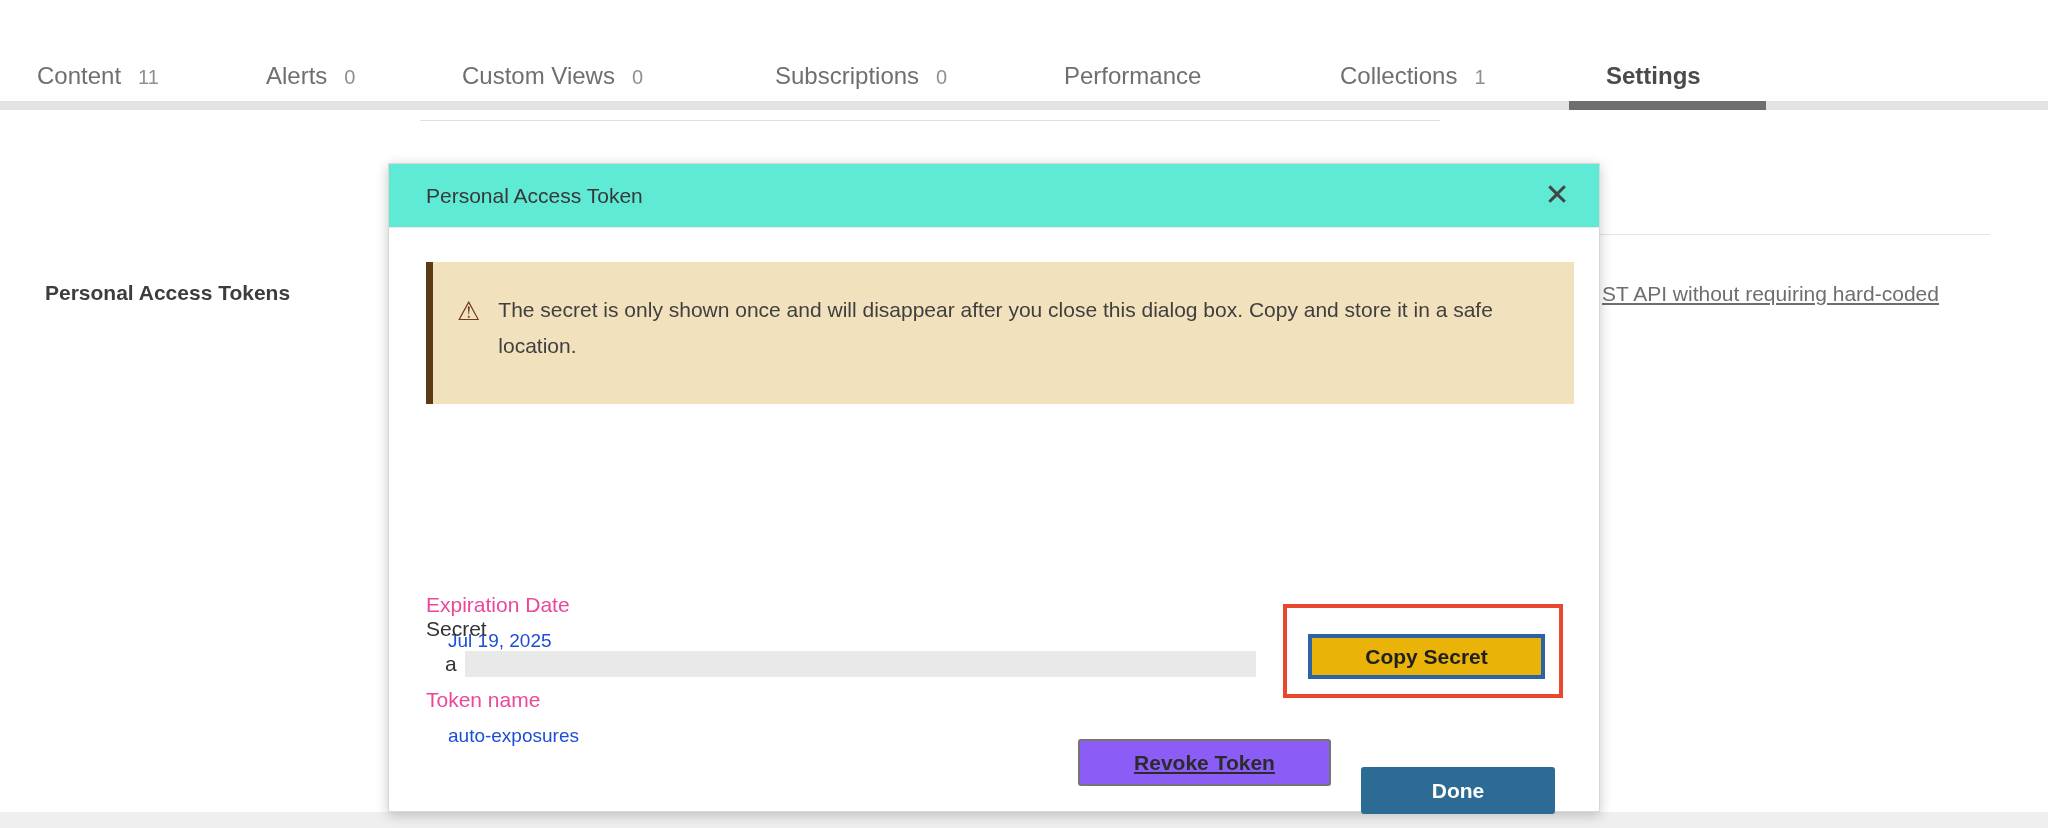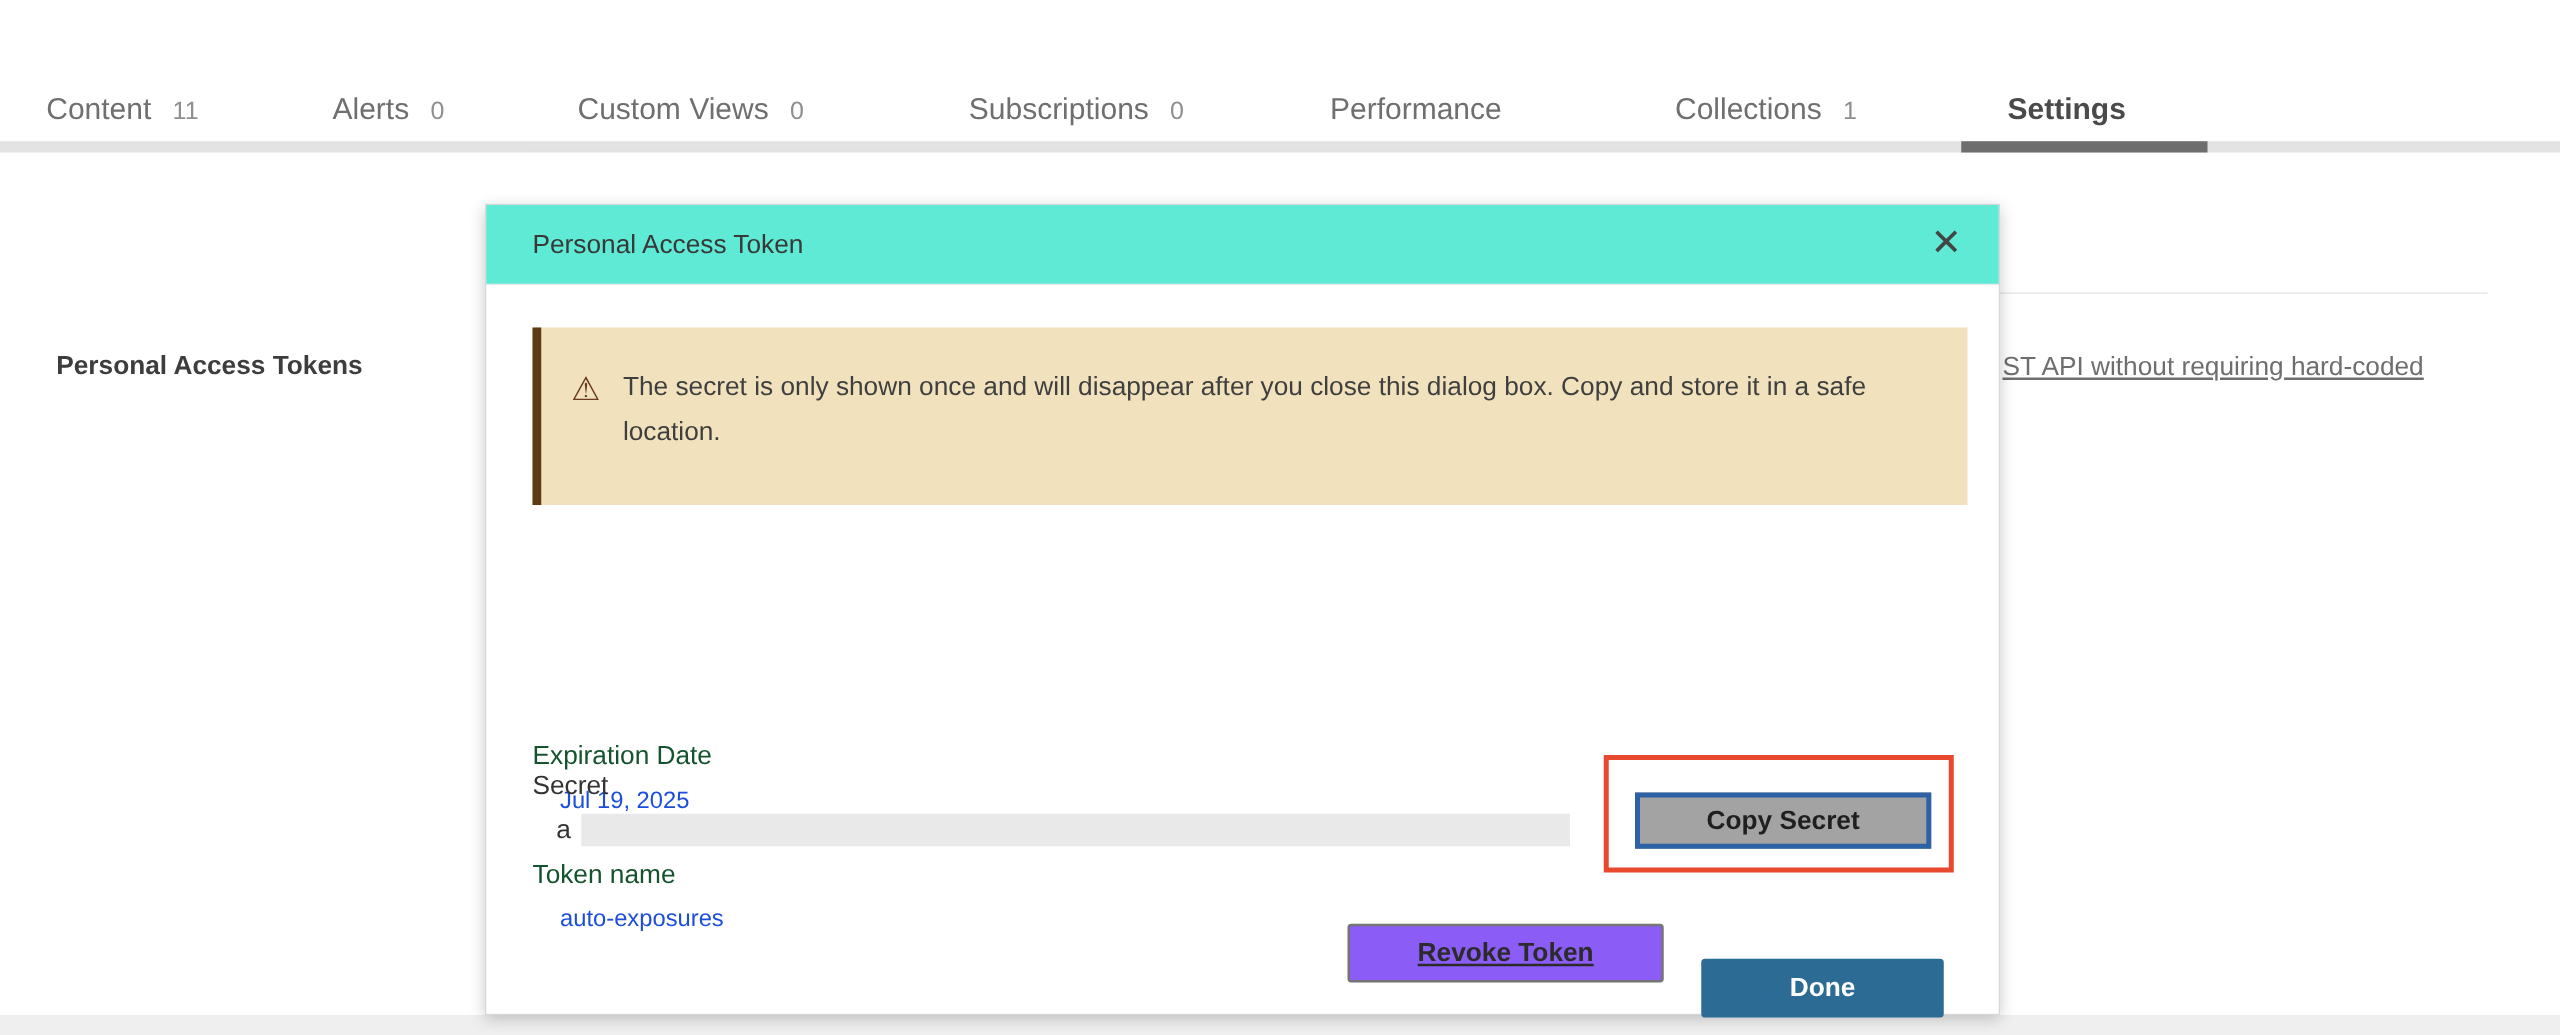--- a/index.html
+++ b/index.html
@@ -10,21 +10,21 @@
   }
   #canvas {
     position: relative;
     width: 2048px;
     height: 828px;
     background: #ffffff;
     overflow: hidden;
   }
 
   
-  .tabbar { position: absolute; left: 0; top: 0; width: 2048px; height: 134px; margin-top: 12px; }
+  .tabbar { position: absolute; left: 0; top: 0; width: 2048px; height: 134px; }
   .tab {
     position: absolute; top: 62px; height: 40px;
     display: inline-flex; align-items: baseline; gap: 17px;
     font-size: 24px; color: #6f6f6f; cursor: pointer; white-space: nowrap;
   }
   .tab .count { font-size: 20px; color: #8f8f8f; }
   .tab.active { color: #4a4a4a; font-weight: bold; }
   .tab-underline-track {
     position: absolute; left: 0; top: 101px; width: 2048px; height: 9px;
     background: #e3e3e3;
@@ -90,40 +90,40 @@
     display: flex; align-items: flex-start;
   }
   .warning-icon {
     margin: 36px 0 0 24px; font-size: 26px; line-height: 26px; color: #6b3a1f;
   }
   .warning-text {
     margin: 30px 72px 0 18px; font-size: 21px; line-height: 36px; color: #3f3f3f;
     max-width: 1000px;
   }
 
-  .field-label { position: absolute; left: 37px; font-size: 21px; color: #14532d; }
+  .field-label { position: absolute; left: 37px; font-size: 21px; color: #ec4899; }
   .field-value { position: absolute; left: 59px; font-size: 19px; color: #1d4ed8; }
   .lbl-expiration { top: 429px; }
   .val-expiration { top: 466px; }
   .lbl-tokenname  { top: 524px; }
   .val-tokenname  { top: 561px; }
   .secret-label   { position: absolute; left: 37px; top: 453px; font-size: 21px; color: #333; }
   .secret-row {
     position: absolute; left: 56px; top: 487px; display: flex; align-items: center; gap: 8px;
   }
   .secret-char { font-size: 21px; color: #333; }
   .secret-bar { width: 791px; height: 26px; background: #e9e9e9; }
 
   .annotation-box {
     position: absolute; left: 894px; top: 440px; width: 280px; height: 94px;
     border: 4px solid #e8492e; pointer-events: none;
   }
   .copy-secret-btn {
     position: absolute; left: 919px; top: 470px; width: 237px; height: 45px;
-    background: #a3a3a3; border: 4px solid #2d63a6;
+    background: #eab308; border: 4px solid #2d63a6;
     font-size: 21px; font-weight: bold; color: #1f1f1f;
     display: flex; align-items: center; justify-content: center; cursor: pointer;
     font-family: inherit;
   }
 
   .revoke-btn {
     position: absolute; left: 689px; top: 575px; width: 253px; height: 47px;
     background: #8b5cf6; border: 2px solid #757575; border-radius: 3px;
     font-size: 21px; font-weight: bold; color: #2b2b2b;
     display: flex; align-items: center; justify-content: center; cursor: pointer;

